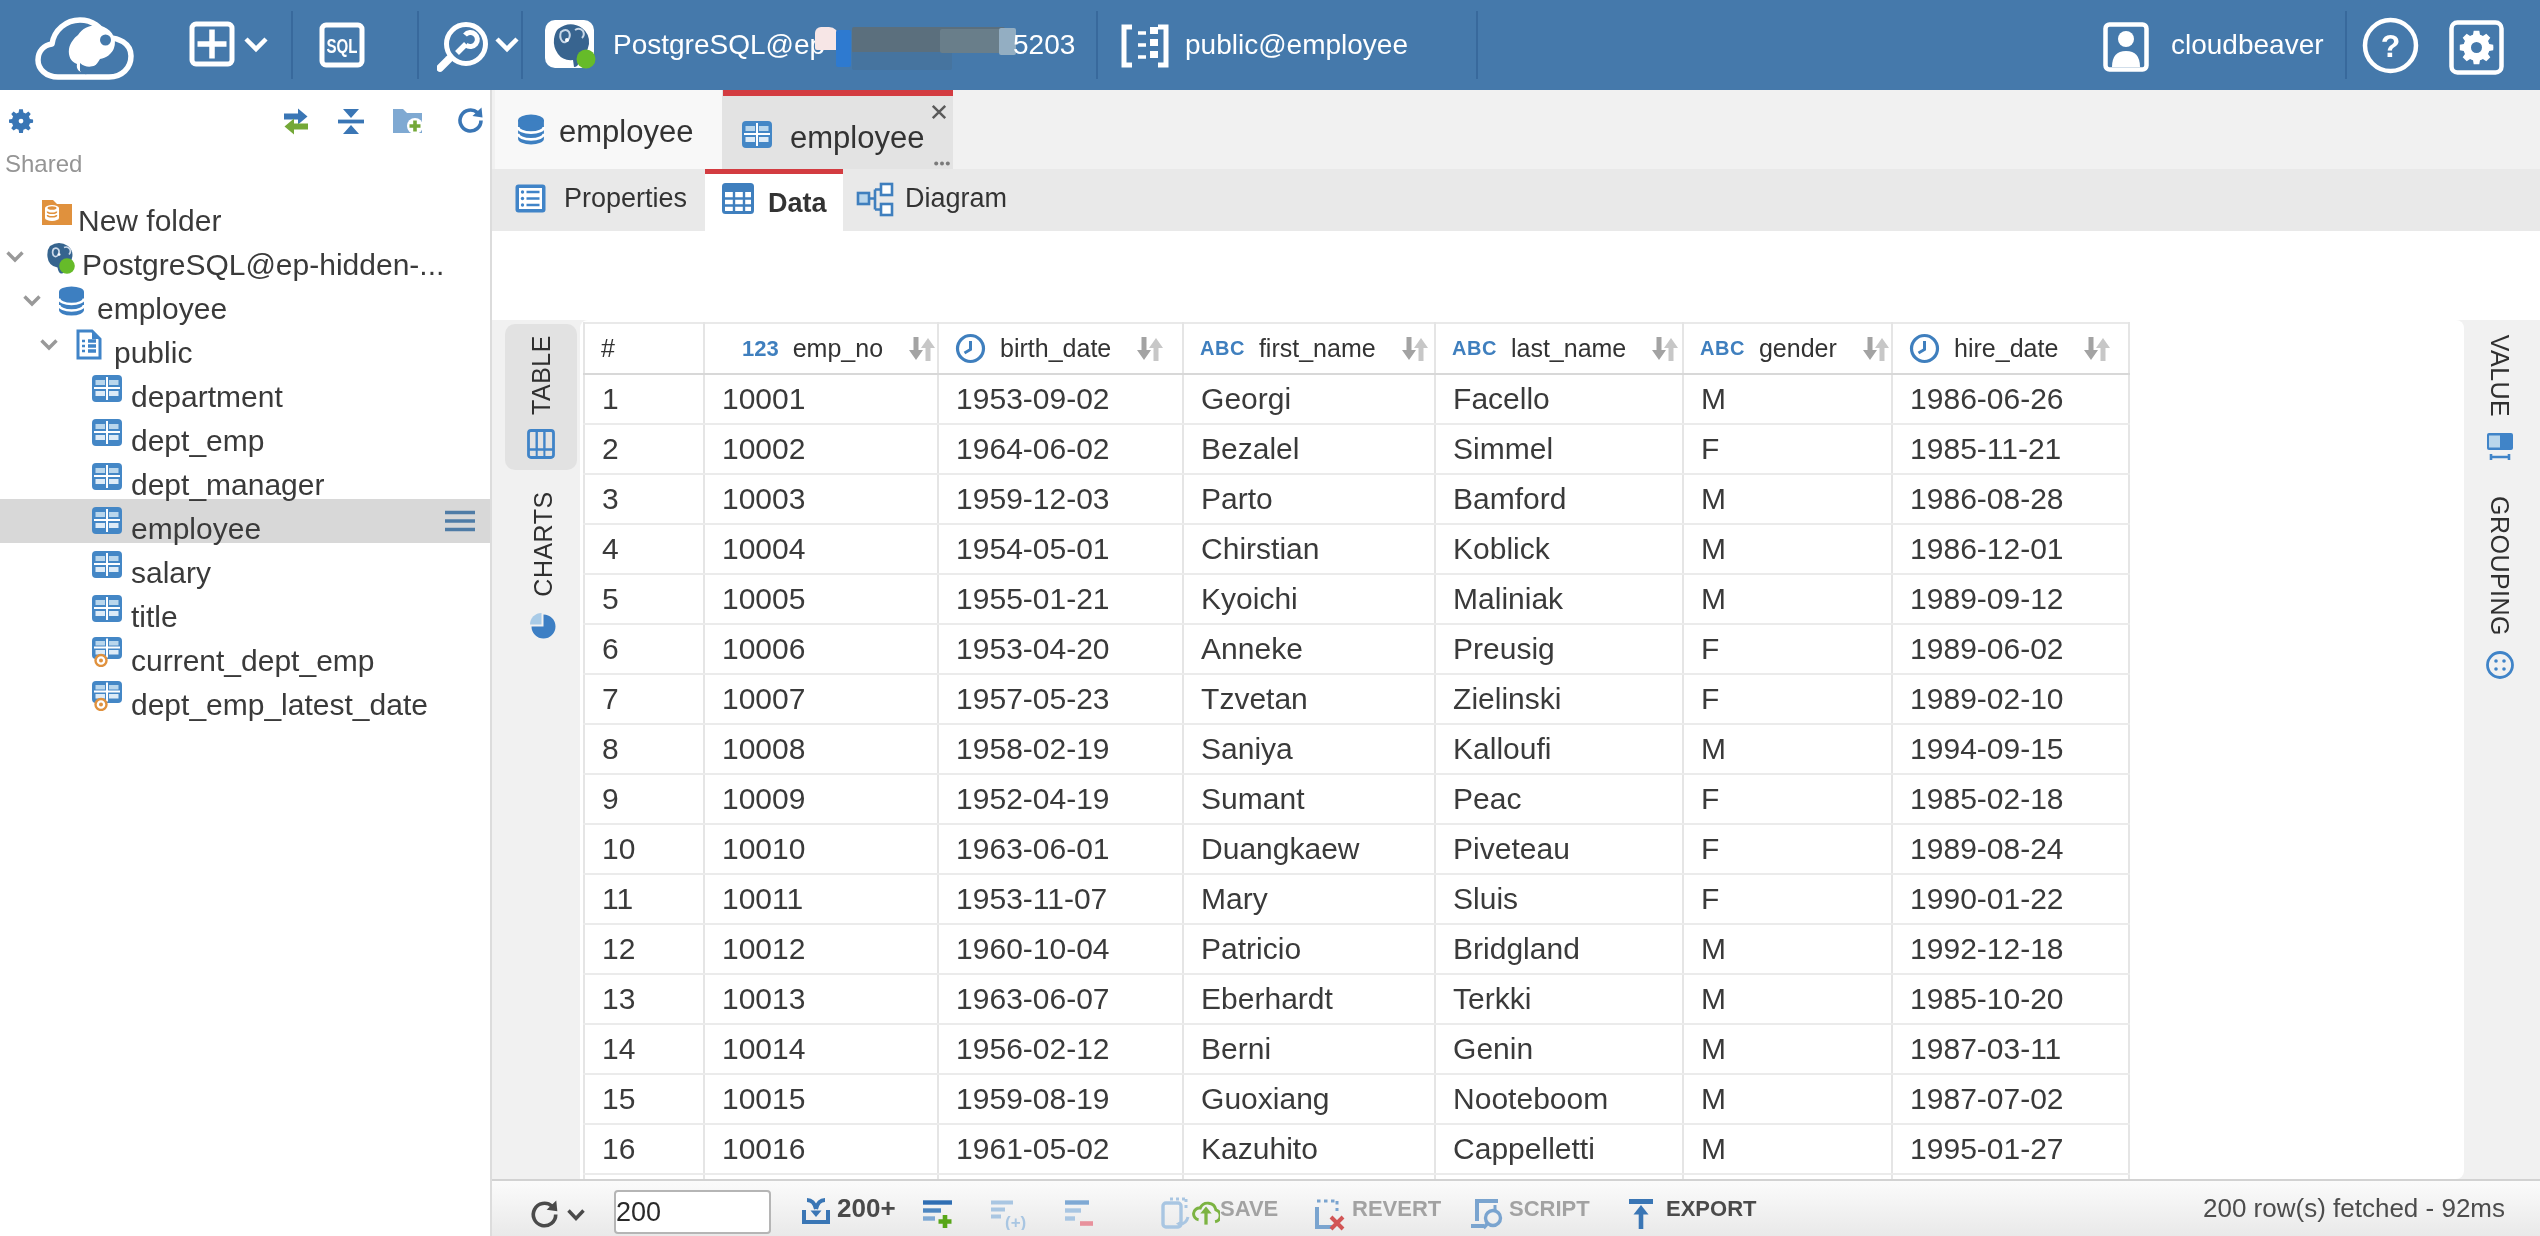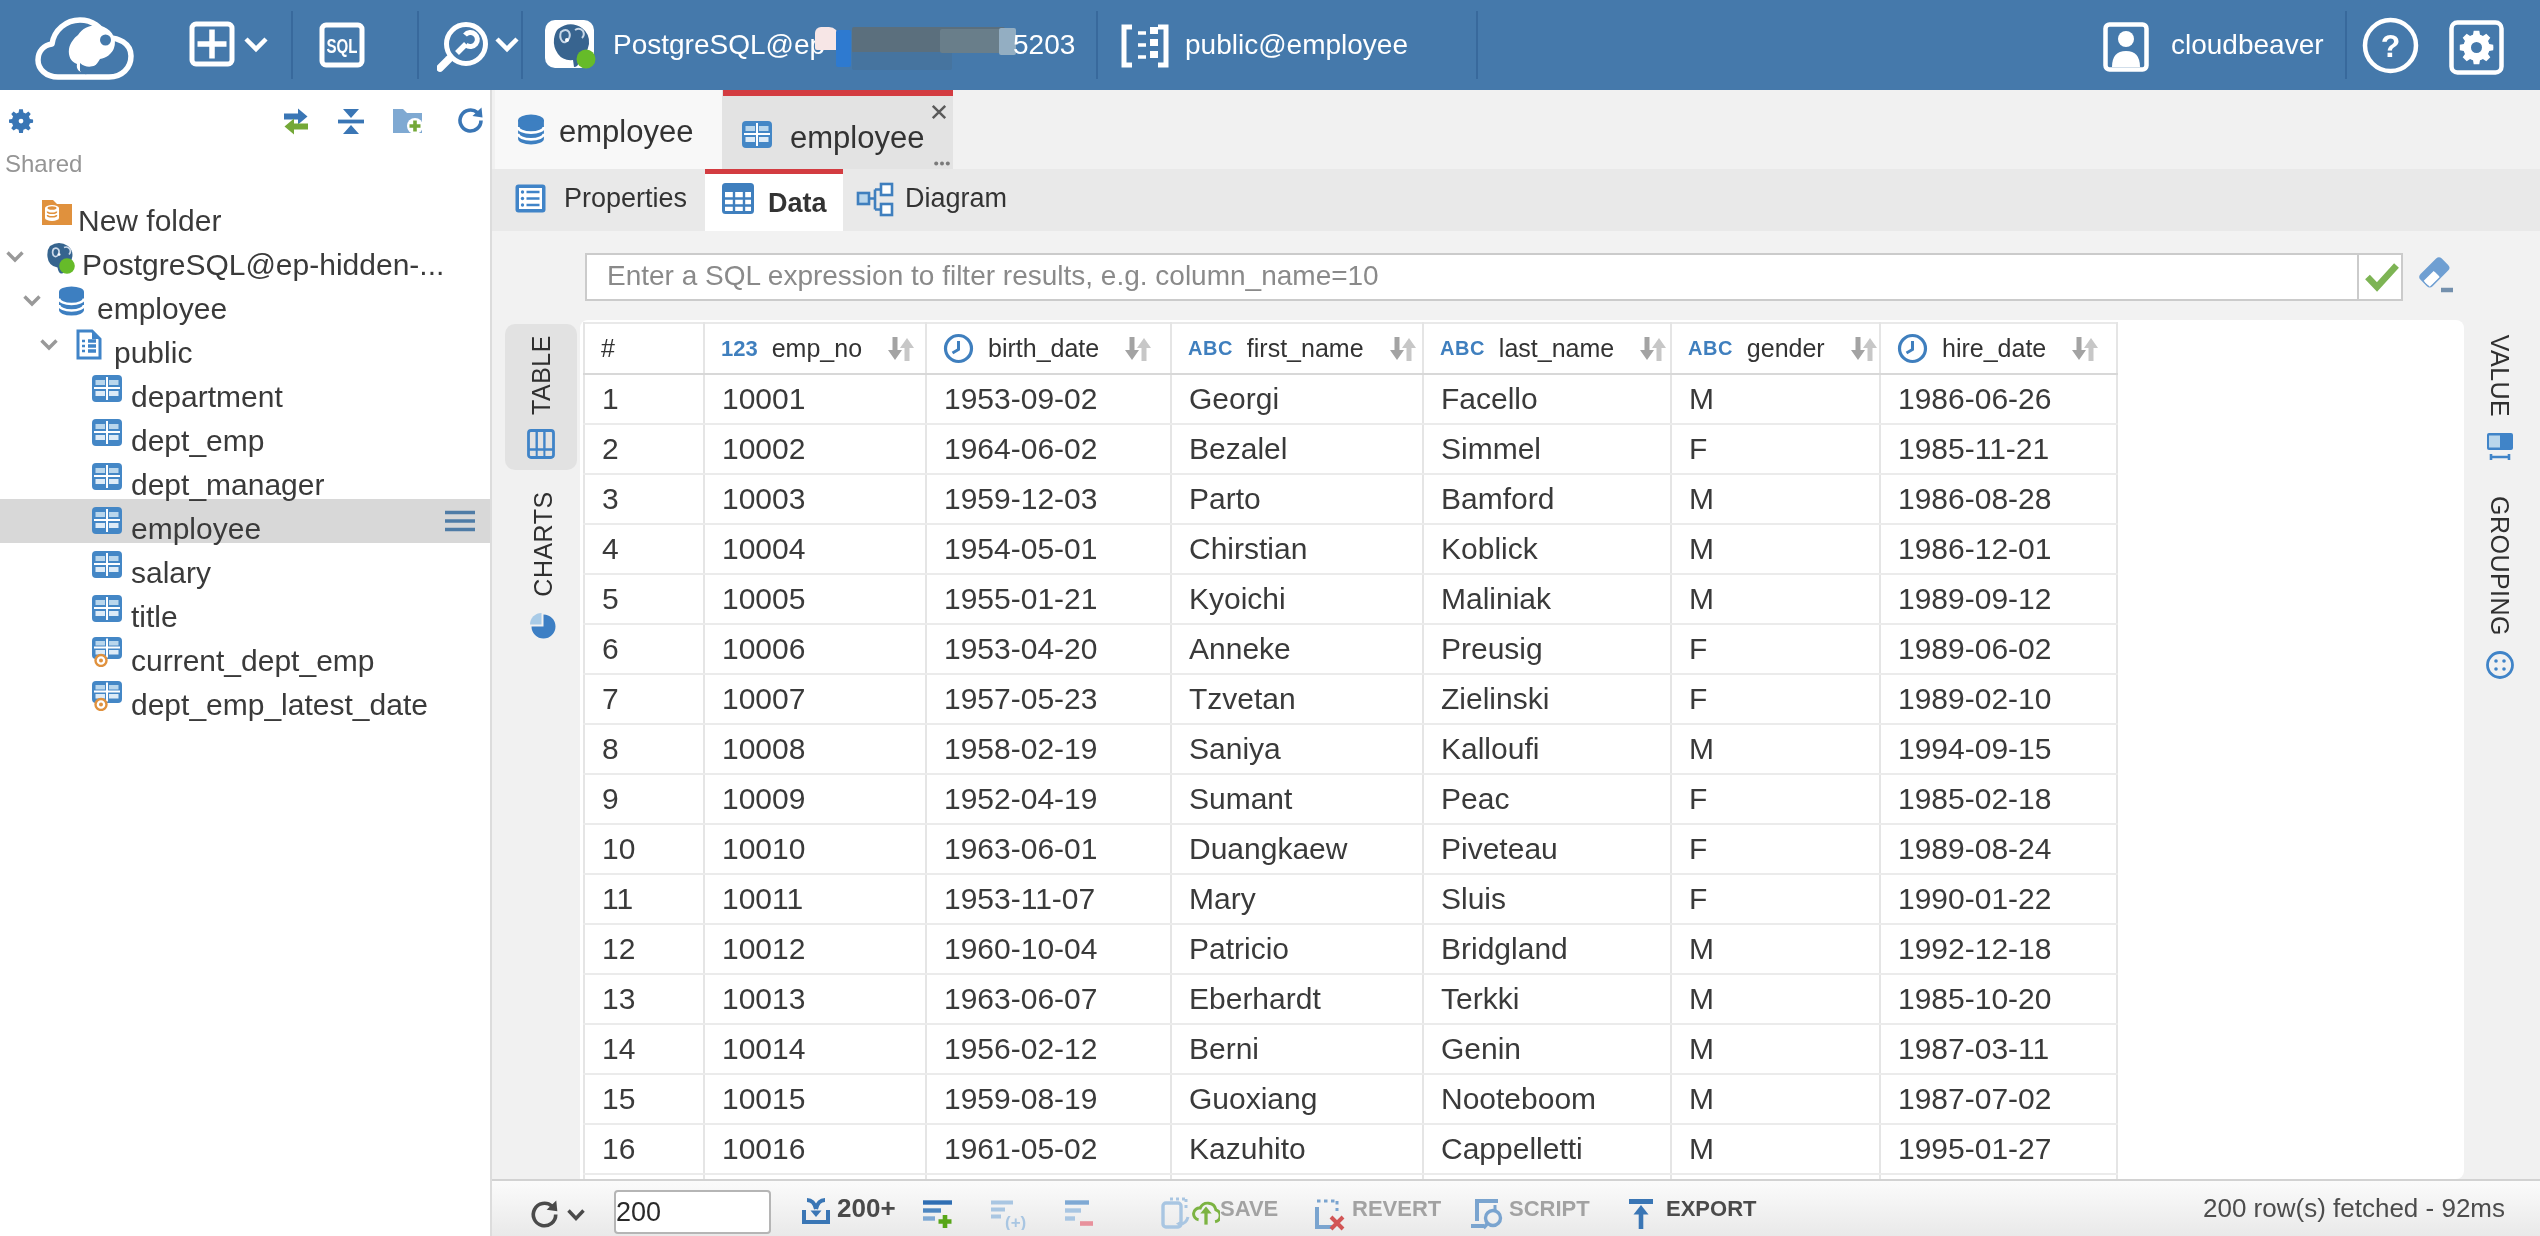--- a/index.html
+++ b/index.html
@@ -38,21 +38,21 @@
 #gridbg { position:absolute; left:88px; top:0; width:1884px; height:859px; background:#fff; border-radius:8px 8px 8px 0; }
 
 
 #grid { position:absolute; left:91px; top:2px; border-collapse:collapse; table-layout:fixed; background:#fff; border-top:2px solid #e9e9e9; }
 #grid th, #grid td { border-right:2px solid #e5e5e5; overflow:hidden; white-space:nowrap; font-weight:normal; text-align:left; }
 #grid th { height:51px; border-bottom:2px solid #d8d8d8; }
 #grid td { height:50px; font-size:30px; color:#3a3a3a; padding:0 0 0 17px; border-bottom:2px solid #ebebeb; }
 #grid th:first-child, #grid td:first-child { border-left:2px solid #e5e5e5; }
 .hwrap { display:flex; align-items:center; padding-left:16px; gap:14px; font-size:25px; color:#333; font-weight:500; }
 .typenum, .typeabc { color:#3f7fbe; font-weight:bold; }
-.typenum { font-size:22px; }
+.typenum { font-size:22px;margin-left:21px; }
 .typeabc { font-size:20px; letter-spacing:0.5px; }
 
 
 .vtab { position:absolute; display:flex; align-items:center; justify-content:center; gap:14px; }
 .vtab svg { flex:none; }
 .vtab .vlbl { font-size:25px; color:#2f2f2f; letter-spacing:0.5px; white-space:nowrap; }
 
 
 #bottombar { position:absolute; left:492px; top:1179px; width:2048px; height:57px; background:linear-gradient(#fbfbfb,#e9e9e9); border-top:2px solid #d2d2d2; }
 .bitem { position:absolute; top:0; height:55px; display:flex; align-items:center; }
@@ -360,37 +360,20 @@
   </div>
   <svg class="abs" style="left:364px;top:13px" width="38" height="35" viewBox="0 0 38 35">
     <rect x="2" y="11" width="11" height="11" fill="#b9d6ec" stroke="#3f7fbe" stroke-width="2.6"></rect>
     <rect x="25" y="2" width="11" height="11" fill="#fff" stroke="#3f7fbe" stroke-width="2.6"></rect>
     <rect x="25" y="22" width="11" height="11" fill="#fff" stroke="#3f7fbe" stroke-width="2.6"></rect>
     <path d="M13 16.5h6 M19 7.5v20 M19 7.5h6 M19 27.5h6" stroke="#3f7fbe" stroke-width="2.6" fill="none"></path>
   </svg>
   <div class="sublbl" style="left:413px">Diagram</div>
 </div>
 
-<div id="filterarea">
-  <div id="filterinput">
-        <span>Enter a SQL expression to filter results, e.g. column_name=10</span>
-      </div>
-  <div class="abs" style="left:1865px;top:24px;width:2px;height:44px;background:#cbcbcb"></div>
-  <svg class="abs" style="left:1872px;top:31px" width="36" height="30" viewBox="0 0 36 30">
-    <path d="M3.5 15 L13 25 L32.5 3.5" fill="none" stroke="#7db454" stroke-width="6.5"></path>
-  </svg>
-  <svg class="abs" style="left:1925px;top:26px" width="38" height="38" viewBox="0 0 38 38">
-    <g transform="rotate(-45 17 15)">
-      <rect x="2" y="7" width="30" height="17" rx="4" fill="#6f9fd2"></rect>
-      <rect x="3.5" y="15.2" width="14" height="7.3" fill="#fff"></rect>
-      <path d="M3.5 14 v4 a4 4 0 0 0 4 4 h10 v-8 z" fill="#fff" stroke="#6f9fd2" stroke-width="0"></path>
-    </g>
-    <path d="M24 33 h12" stroke="#7490ad" stroke-width="4.5"></path>
-  </svg>
-</div>
 
 <div id="content">
   <div id="gridbg"></div>
 
   <div class="abs" style="left:13px;top:4px;width:72px;height:146px;background:#e2e2e2;border-radius:10px"></div>
   <div class="vtab" style="left:-24px;top:41px;width:146px;height:72px;transform:rotate(-90deg)">
     <svg width="30" height="28" viewBox="0 0 30 28">
       <rect x="1.5" y="1.5" width="27" height="25" rx="2.5" fill="none" stroke="#4084c8" stroke-width="2.8"></rect>
       <path d="M9.5 2v24 M9.5 9.7h19 M9.5 17.4h19" stroke="#4084c8" stroke-width="2.4"></path>
       <path d="M1.5 9.7h8 M1.5 17.4h8" stroke="#4084c8" stroke-width="2"></path>

